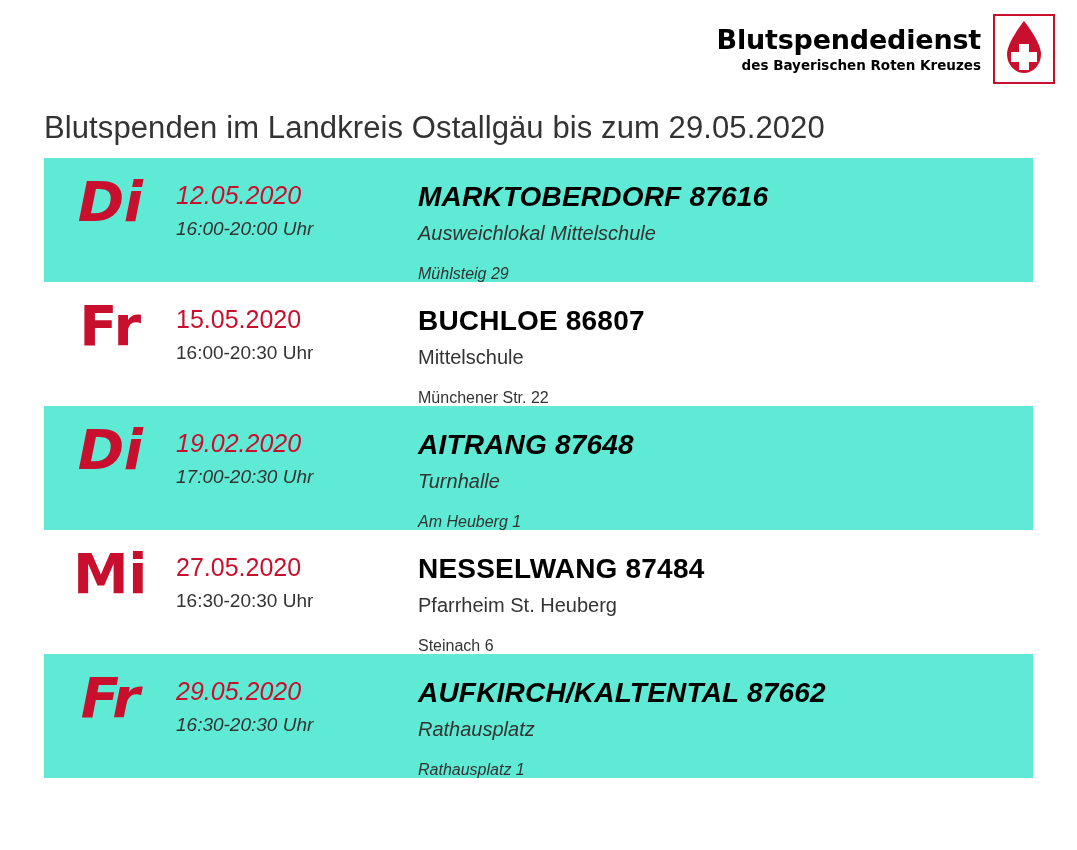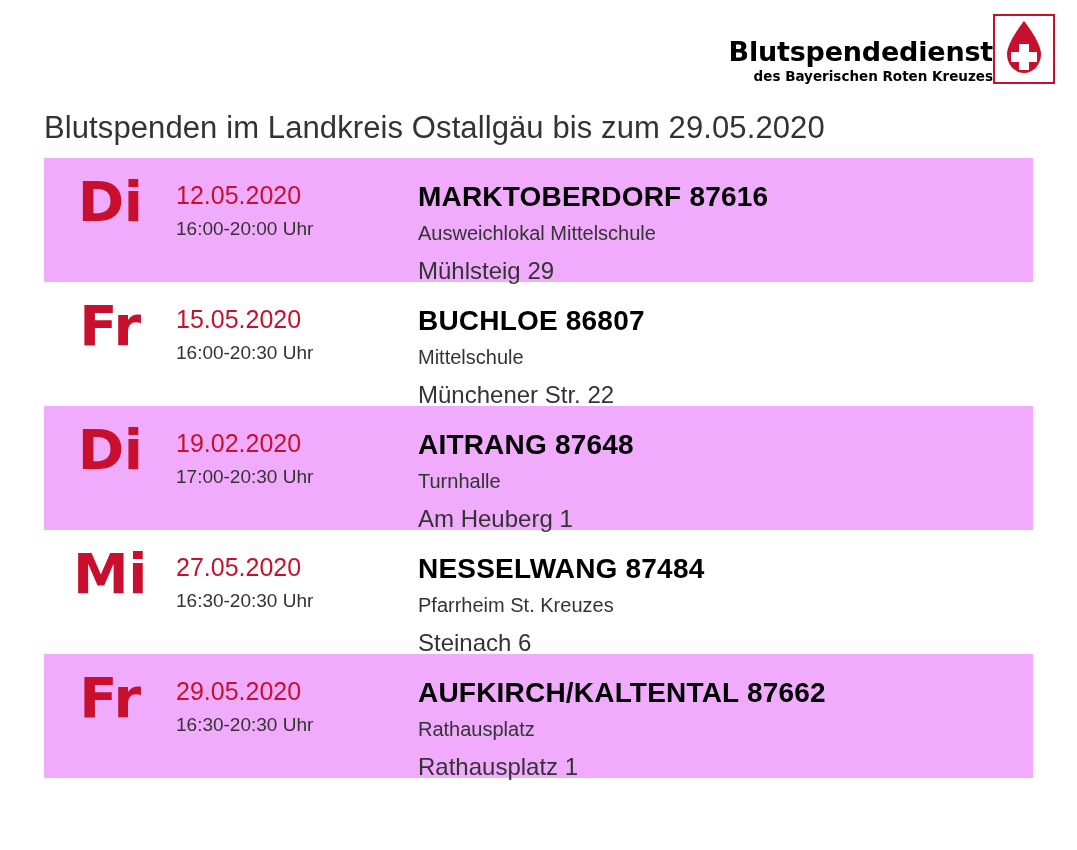--- a/index.html
+++ b/index.html
@@ -24,22 +24,22 @@
 
   
   .header {
     display: flex;
     justify-content: flex-end;
     align-items: flex-start;
     padding: 14px 22px 0 0;
   }
   .logo {
     display: flex;
-    align-items: flex-end;
-    gap: 0;
+    align-items: center;
+    gap: 12px;
     margin-left: 11px;
   }
   .logo-text {
     text-align: right;
     line-height: 1.12;
   }
   .logo-title {
     font-family: "DejaVu Sans", sans-serif;
     font-weight: bold;
     font-size: 27px;
@@ -83,21 +83,22 @@
     margin: 12px 44px 0 44px;
   }
   .row {
     display: flex;
     align-items: flex-start;
     height: 124px;
     box-sizing: border-box;
     padding: 16px 0 0 0;
   }
   .row.shaded {
-    background: #f0abfc;
+    background: #5eead4;
+    font-style: italic;
   }
   .row .col-day {
     width: 132px;
     flex: none;
     text-align: center;
   }
   .day {
     font-family: "DejaVu Sans", sans-serif;
     font-weight: bold;
     font-size: 56px;
@@ -132,24 +133,24 @@
     line-height: 1.35;
     letter-spacing: 0.2px;
   }
   .place-venue {
     font-size: 20px;
     color: #333333;
     line-height: 1.35;
     margin-top: 4px;
   }
   .place-street {
-    font-size: 24px;
+    font-size: 16px;
     color: #333333;
     line-height: 1.35;
-    margin-top: 8px;
+    margin-top: 16px;
   }
 </style>
 </head>
 <body>
 
 <div class="page">
 
   <div class="header">
     <div class="logo">
       <div class="logo-text">
@@ -218,21 +219,21 @@
     <div class="row">
       <div class="col-day">
         <div class="day">Mi</div>
       </div>
       <div class="col-when">
         <div class="date">27.05.2020</div>
         <div class="time">16:30-20:30 Uhr</div>
       </div>
       <div class="col-place">
         <div class="place-city">NESSELWANG 87484</div>
-        <div class="place-venue">Pfarrheim St. Kreuzes</div>
+        <div class="place-venue">Pfarrheim St. Heuberg</div>
         <div class="place-street">Steinach 6</div>
       </div>
     </div>
 
     <div class="row shaded">
       <div class="col-day">
         <div class="day">Fr</div>
       </div>
       <div class="col-when">
         <div class="date">29.05.2020</div>

